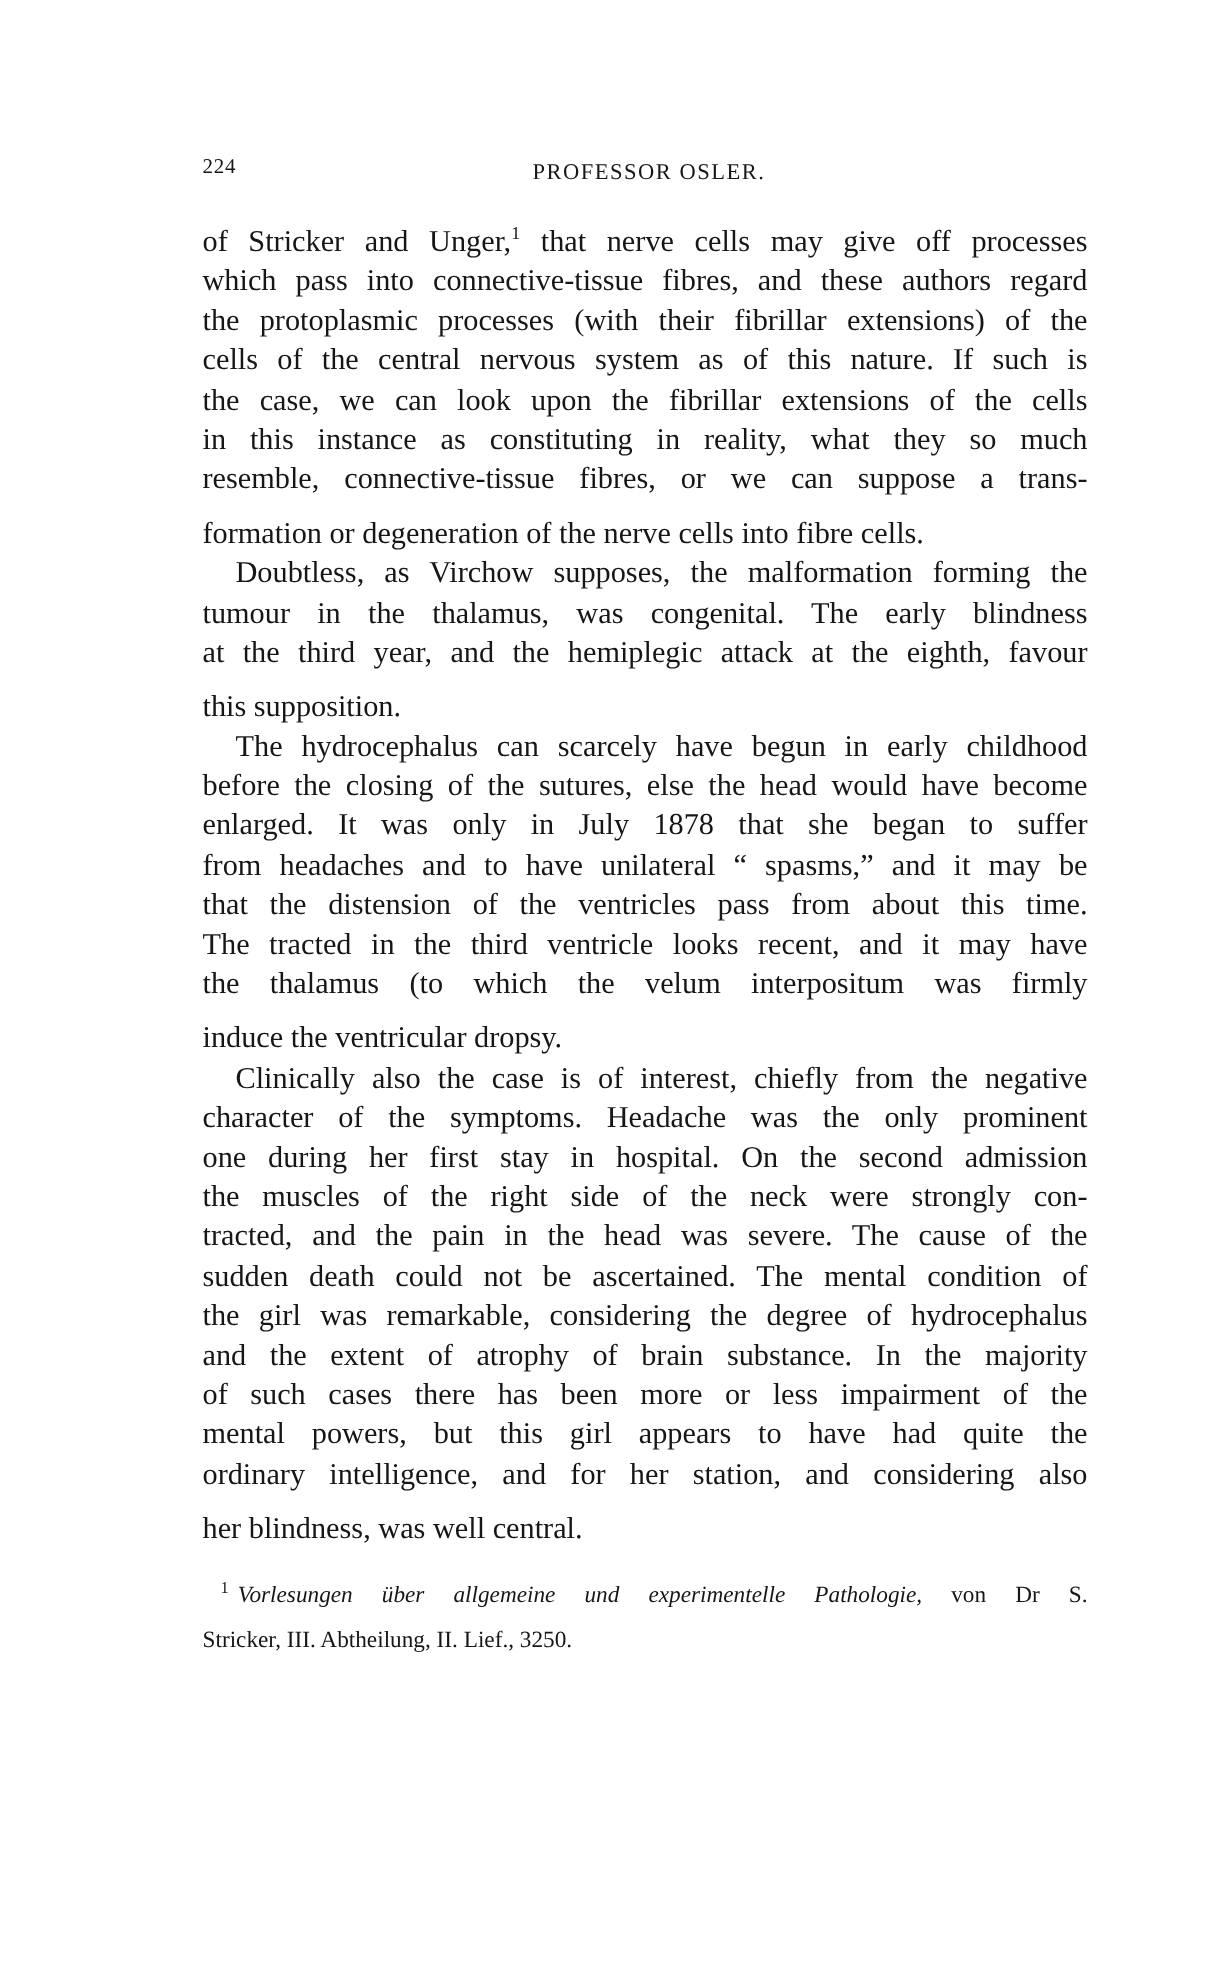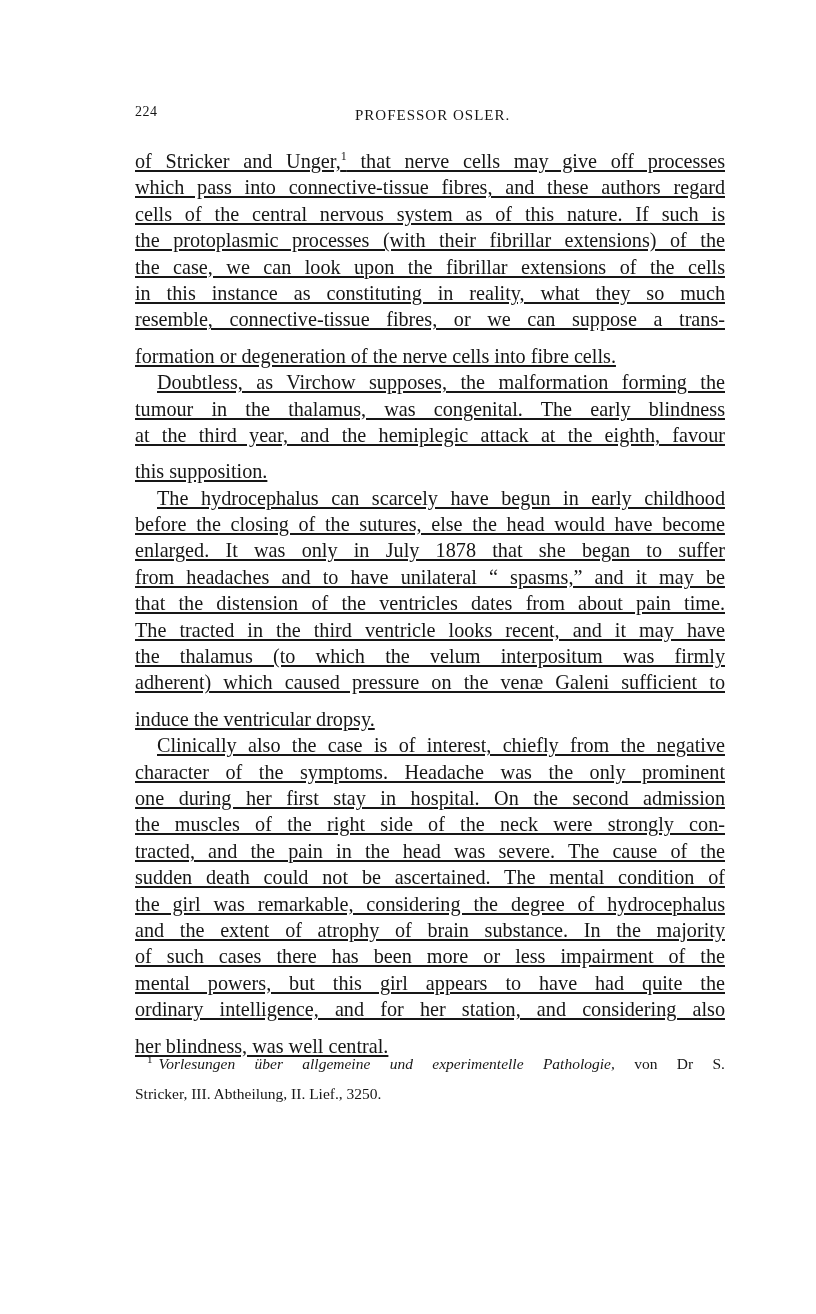--- a/index.html
+++ b/index.html
@@ -45,21 +45,20 @@
       text-align: right;
     }
     .body-text {
       position: absolute;
       top: 148px;
       left: 0;
       width: 590px;
       font-size: 20.2px;
       line-height: 26.4px;
       text-align: justify;
-      text-decoration: underline;
     }
     .body-text p {
       margin: 0;
       text-align: justify;
       text-align-last: left;
     }
     .line {
       display: block;
       text-align: justify;
       text-align-last: justify;
@@ -107,44 +106,43 @@
   <div class="running-head">
     <span class="page-number">224</span>
     <span class="running-title">PROFESSOR OSLER.</span>
   </div>
 
   <div class="body-text">
 
     <p>
       <span class="line"><span>of Stricker and Unger,</span><sup class="fn-ref">1</sup><span> that nerve cells may give off processes</span></span>
       <span class="line">which pass into connective-tissue fibres, and these authors regard</span>
+      <span class="line">the protoplasmic processes (with their fibrillar extensions) of the</span>
       <span class="line">cells of the central nervous system as of this nature.  If such is</span>
-      <span class="line">the protoplasmic processes (with their fibrillar extensions) of the</span>
       <span class="line">the case, we can look upon the fibrillar extensions of the cells</span>
       <span class="line">in this instance as constituting in reality, what they so much</span>
       <span class="line">resemble, connective-tissue fibres, or we can suppose a trans-</span>
       <span class="line last">formation or degeneration of the nerve cells into fibre cells.</span>
     </p>
 
     <p>
       <span class="line indent">Doubtless, as Virchow supposes, the malformation forming the</span>
       <span class="line">tumour in the thalamus, was congenital.  The early blindness</span>
       <span class="line">at the third year, and the hemiplegic attack at the eighth, favour</span>
       <span class="line last">this supposition.</span>
     </p>
 
     <p>
       <span class="line indent">The hydrocephalus can scarcely have begun in early childhood</span>
       <span class="line">before the closing of the sutures, else the head would have become</span>
       <span class="line">enlarged.  It was only in July 1878 that she began to suffer</span>
       <span class="line">from headaches and to have unilateral “ spasms,” and it may be</span>
-      <span class="line">that the distension of the ventricles dates from about pain time.</span>
+      <span class="line">that the distension of the ventricles pass from about this time.</span>
       <span class="line">The tracted in the third ventricle looks recent, and it may have</span>
       <span class="line">the thalamus (to which the velum interpositum was firmly</span>
-      <span class="line">adherent) which caused pressure on the venæ Galeni sufficient to</span>
       <span class="line last">induce the ventricular dropsy.</span>
     </p>
 
     <p>
       <span class="line indent">Clinically also the case is of interest, chiefly from the negative</span>
       <span class="line">character of the symptoms.  Headache was the only prominent</span>
       <span class="line">one during her first stay in hospital.  On the second admission</span>
       <span class="line">the muscles of the right side of the neck were strongly con-</span>
       <span class="line">tracted, and the pain in the head was severe.  The cause of the</span>
       <span class="line">sudden death could not be ascertained.  The mental condition of</span>

